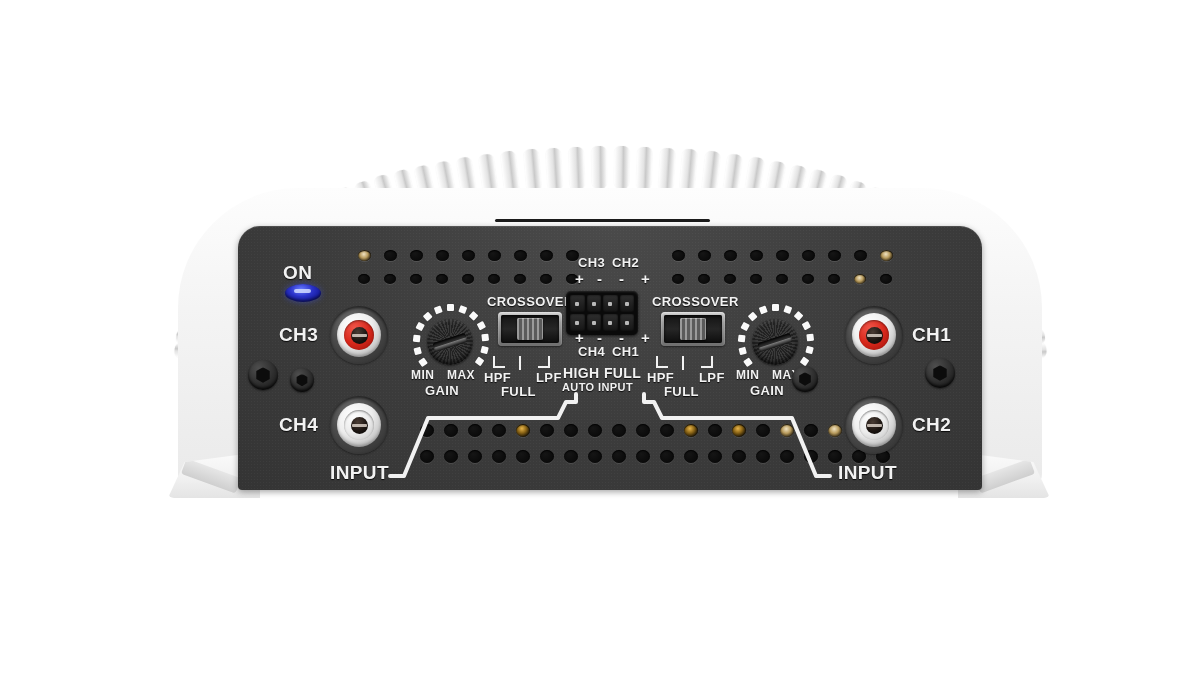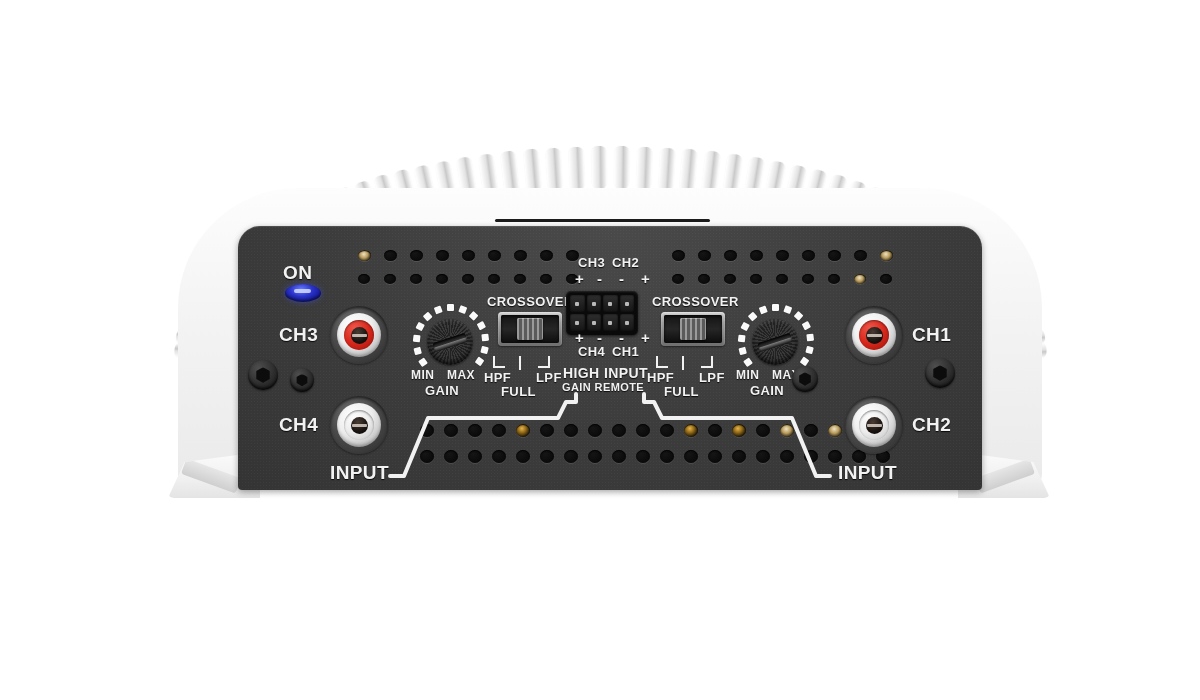--- a/index.html
+++ b/index.html
@@ -526,22 +526,22 @@
 
   <div id="pol-bottom">
       <div class="lbl" style="left: 575px; top: 329px; font-size: 15px;">+</div>
       <div class="lbl" style="left: 597px; top: 329px; font-size: 15px;">-</div>
       <div class="lbl" style="left: 619px; top: 329px; font-size: 15px;">-</div>
       <div class="lbl" style="left: 641px; top: 329px; font-size: 15px;">+</div>
     </div>
   <div class="lbl" style="left:578px;top:344px;font-size:13px;">CH4</div>
   <div class="lbl" style="left:612px;top:344px;font-size:13px;">CH1</div>
 
-  <div class="lbl" style="left:563px;top:365px;font-size:14px;">HIGH INPUT</div>
-  <div class="lbl" style="left:562px;top:381px;font-size:11px;">GAIN REMOTE</div>
+  <div class="lbl" style="left:563px;top:365px;font-size:14px;">HIGH FULL</div>
+  <div class="lbl" style="left:562px;top:381px;font-size:11px;">AUTO INPUT</div>
 
   <div class="screw" style="left:248px;top:360px;width:30px;height:30px;">
       <span></span>
     </div>
   <div class="screw" style="left:290px;top:368px;width:24px;height:24px;">
       <span></span>
     </div>
   <div class="screw" style="left:792px;top:366px;width:26px;height:26px;">
       <span></span>
     </div>

